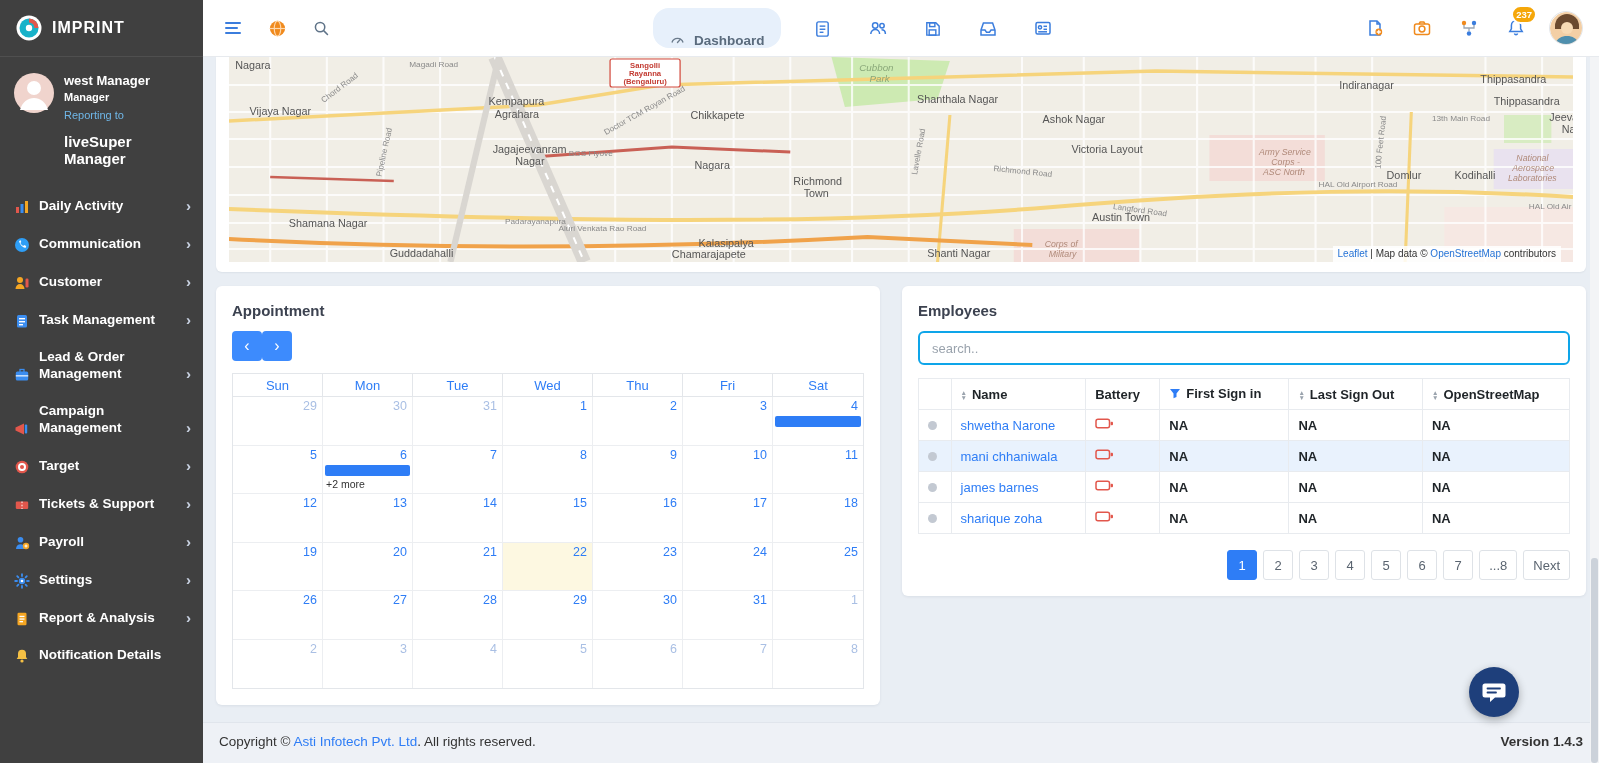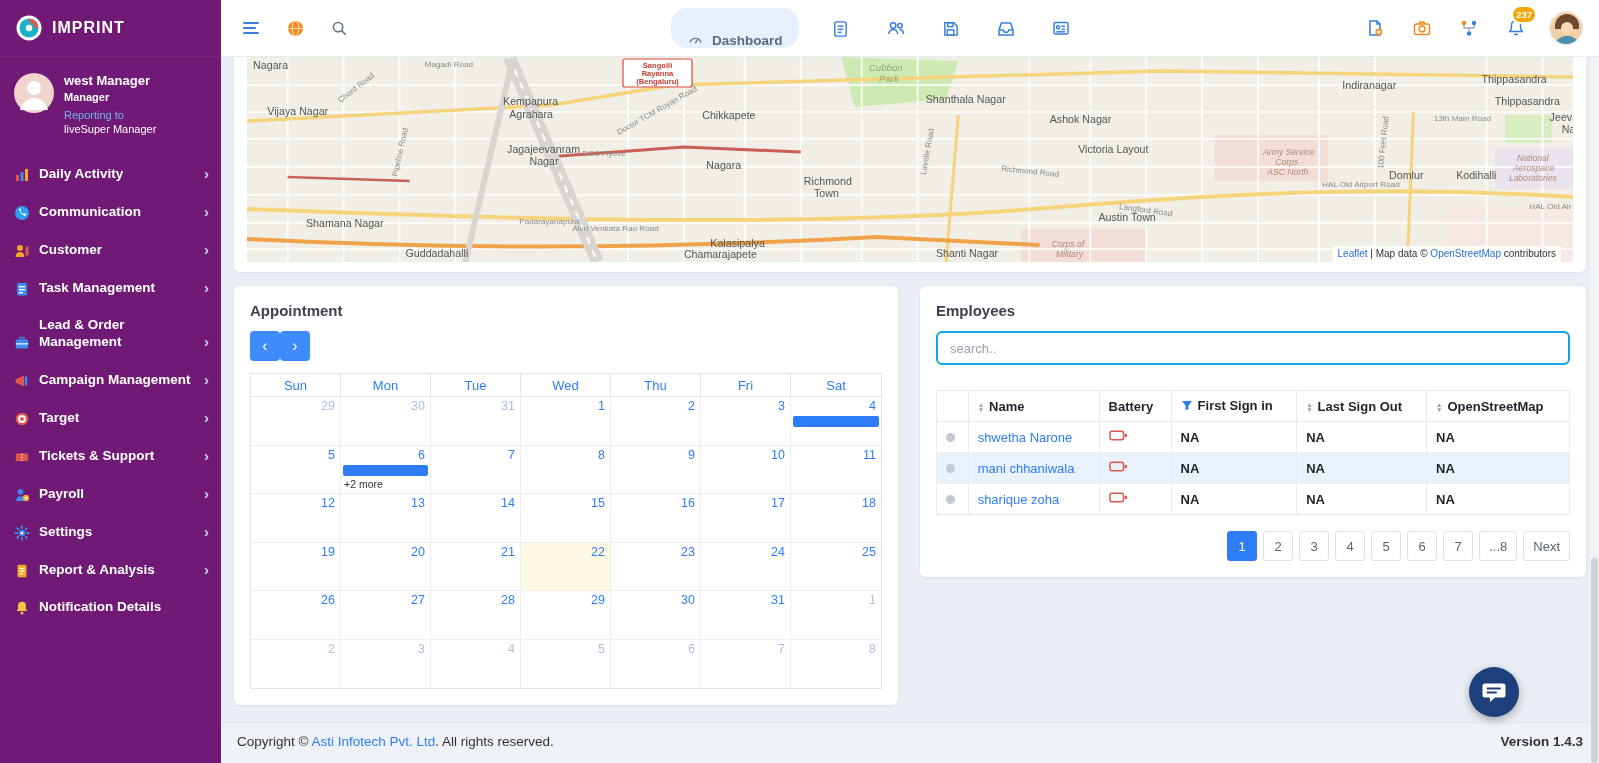--- a/index.html
+++ b/index.html
@@ -1,28 +1,28 @@
 <!DOCTYPE html>
 <html><head>
 <meta charset="utf-8">
 <style>
   *{box-sizing:border-box;margin:0;padding:0}
   html,body{width:1599px;height:763px;overflow:hidden}
   body{font-family:"Liberation Sans",sans-serif;background:#e9eef4}
   .app{display:flex;width:1599px;height:763px}
 
   
-  .sidebar{width:221px;flex:none;background:#701a75;color:#fff;display:flex;flex-direction:column;overflow:hidden}
+  .sidebar{width:203px;flex:none;background:#404040;color:#fff;display:flex;flex-direction:column;overflow:hidden}
   .side-head{height:57px;flex:none;display:flex;align-items:center;gap:10px;padding:0 16px;border-bottom:1px solid rgba(255,255,255,.08)}
   .brand-name{font-size:16px;font-weight:700;letter-spacing:1px}
   .user{display:flex;gap:10px;padding:16px 14px 14px}
   .u-name{font-size:13px;font-weight:700}
   .u-role{font-size:11px;font-weight:700;margin-top:3px}
   .u-rep{font-size:11px;color:#6fb7e8;margin-top:6px}
-  .u-repname{font-size:11px;font-weight:400;margin-top:2px}
+  .u-repname{font-size:15px;font-weight:700;margin-top:12px}
   .side-menu{padding:6px 0}
   .side-item{display:flex;align-items:flex-end;gap:9px;padding:10px 12px 10px 14px;font-size:13.5px;font-weight:600;line-height:1.25;cursor:pointer}
   .s-icon{width:16px;height:16px;flex:none;margin-top:1px}
   .s-label{flex:1}
   .s-chev{margin-left:auto;color:#c9d2e2;font-size:15px;line-height:1.2;padding-left:4px}
 
   
   .main{flex:1;display:flex;flex-direction:column;min-width:0}
   .topbar{height:57px;flex:none;display:flex;align-items:center;padding:0 16px;background:#fff;border-bottom:1px solid #e7eaee}
   .tb-left{display:flex;align-items:center;gap:16px}
@@ -68,21 +68,21 @@
   .cal-cell:nth-last-child(-n+7){border-bottom:none}
   .cal-num{position:absolute;top:2px;right:5px;font-size:12.5px;color:#2e7df6}
   .cal-cell.other .cal-num{color:#a9bfe4}
   .cal-cell.today{background:#fdf8e1}
   .cal-event{position:absolute;top:19px;left:2px;right:2px;height:11px;background:#2e7df6;border-radius:2px;cursor:pointer}
   .cal-more{position:absolute;top:32px;left:3px;font-size:10.5px;color:#333;cursor:pointer}
 
   
   .search-input{width:100%;height:34px;border:2px solid #0ea5e9;border-radius:6px;padding:0 12px;font-size:13px;color:#555;outline:none;font-family:"Liberation Sans",sans-serif}
   .search-input::placeholder{color:#9aa3ad}
-  .emp-table{width:100%;border-collapse:collapse;margin-top:25px}
+  .emp-table{width:100%;border-collapse:collapse;margin-top:13px}
   .emp-table th,.emp-table td{border:1px solid #e8ebef;font-size:13px;padding:7px 9px;text-align:left;color:#1f2428;vertical-align:middle}
   .emp-table th{font-weight:700;white-space:nowrap}
   .emp-table td a.name{color:#2e7df6;text-decoration:none;cursor:pointer}
   .emp-table td.na{font-weight:700}
   .emp-table tr.hl{background:#e9f2fd}
   .dot{width:9px;height:9px;border-radius:50%;background:#c3c9d2;display:inline-block}
   .sort{display:inline-flex;flex-direction:column;margin-right:5px;vertical-align:middle}
   .sort i{font-style:normal;font-size:6.5px;line-height:5px;color:#9aa3ad}
   .funnel{margin-right:5px;vertical-align:-1px}
   .pagination{display:flex;justify-content:flex-end;gap:6px;margin-top:16px}
@@ -663,20 +663,31 @@
                   <td><span class="batt"><svg width="19" height="13" viewBox="0 0 19 13">
                         <rect x="1" y="2.2" width="13.5" height="8.5" rx="2" fill="none" stroke="#e2574c" stroke-width="1.5"></rect>
                         <rect x="15.6" y="4.8" width="2.4" height="3.4" rx="0.9" fill="#e2574c"></rect>
                       </svg></span></td>
                   <td class="na">NA</td>
                   <td class="na">NA</td>
                   <td class="na">NA</td>
                 </tr>
                 <tr>
                   <td><span class="dot"></span></td>
+                  <td><a class="name">james barnes</a></td>
+                  <td><span class="batt"><svg width="19" height="13" viewBox="0 0 19 13">
+                        <rect x="1" y="2.2" width="13.5" height="8.5" rx="2" fill="none" stroke="#e2574c" stroke-width="1.5"></rect>
+                        <rect x="15.6" y="4.8" width="2.4" height="3.4" rx="0.9" fill="#e2574c"></rect>
+                      </svg></span></td>
+                  <td class="na">NA</td>
+                  <td class="na">NA</td>
+                  <td class="na">NA</td>
+                </tr>
+                <tr>
+                  <td><span class="dot"></span></td>
                   <td><a class="name">sharique zoha</a></td>
                   <td><span class="batt"><svg width="19" height="13" viewBox="0 0 19 13">
                         <rect x="1" y="2.2" width="13.5" height="8.5" rx="2" fill="none" stroke="#e2574c" stroke-width="1.5"></rect>
                         <rect x="15.6" y="4.8" width="2.4" height="3.4" rx="0.9" fill="#e2574c"></rect>
                       </svg></span></td>
                   <td class="na">NA</td>
                   <td class="na">NA</td>
                   <td class="na">NA</td>
                 </tr>
               </tbody>

